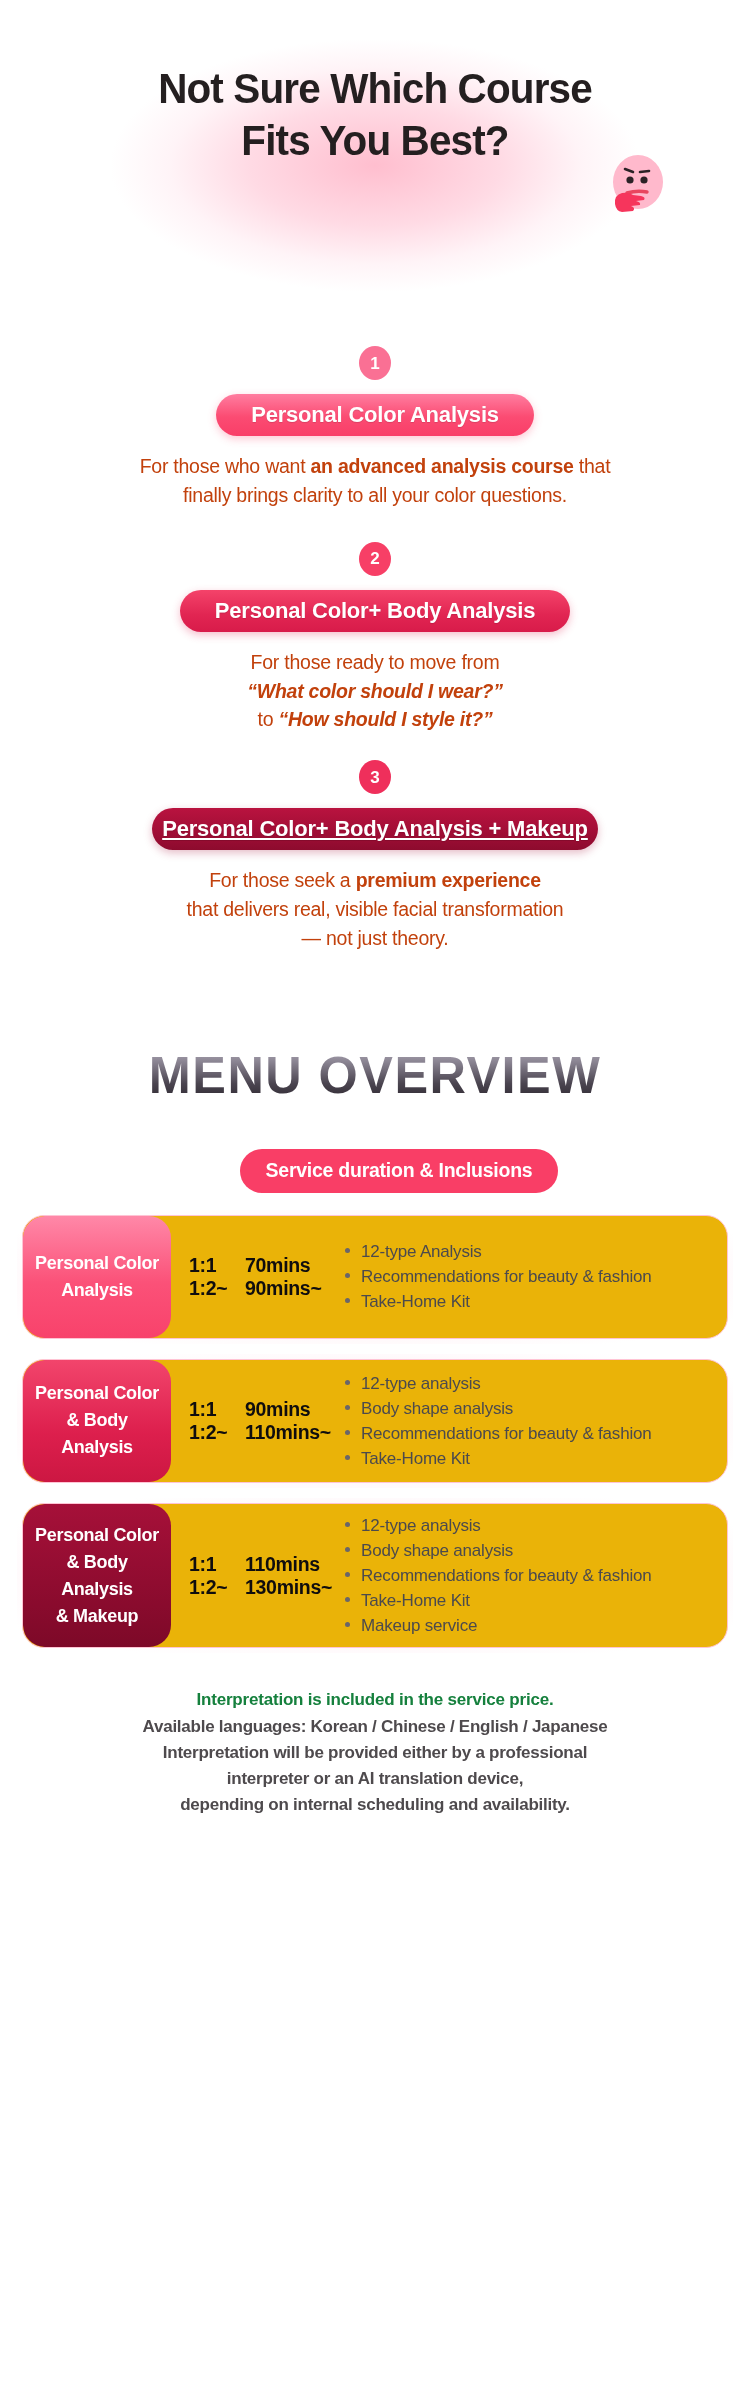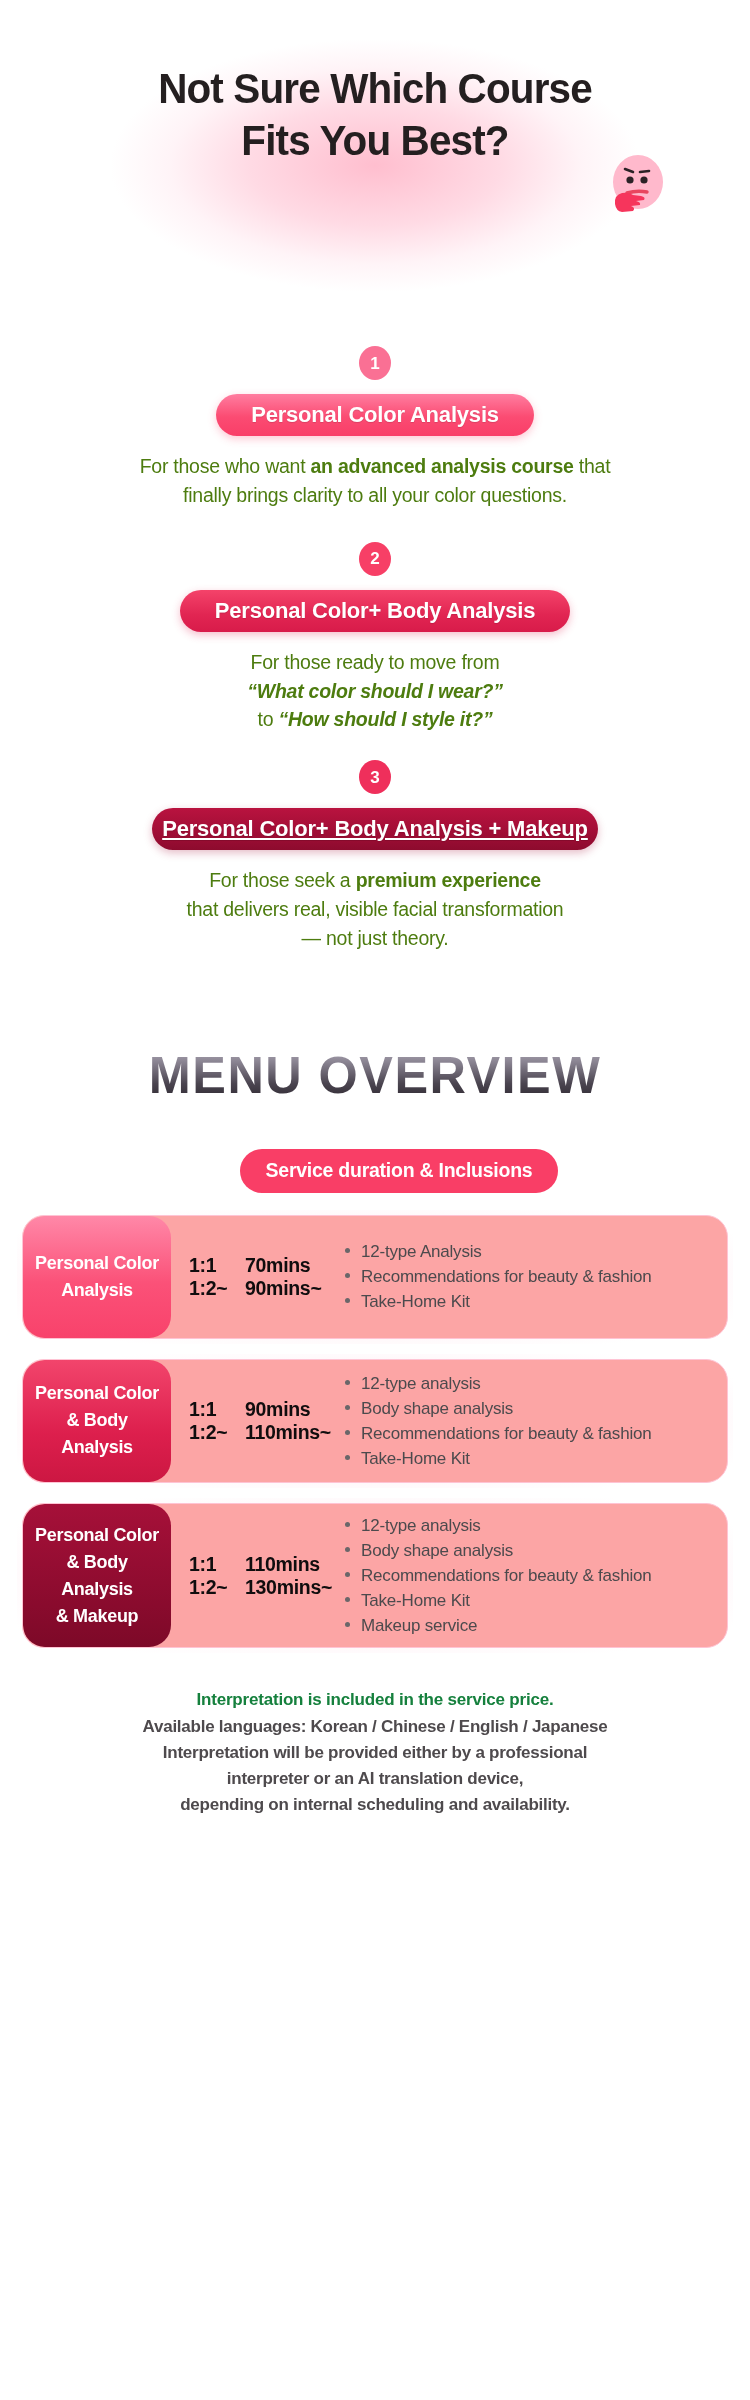--- a/index.html
+++ b/index.html
@@ -90,21 +90,21 @@
   }
   .pill-3 {
     width:446px;
     background:linear-gradient(180deg,#b9133f 0%,#a20e36 55%,#8d0b2e 100%);
     box-shadow:0 3px 9px rgba(162,14,54,0.28);
     text-decoration:underline;
   }
 
   .desc {
     text-align:center;
-    color:#4d7c0f;
+    color:#c2410c;
     font-size:19.5px;
     line-height:1.48;
     margin-top:16px;
     letter-spacing:-0.25px;
   }
   .desc b { font-weight:700; }
   .desc i { font-style:italic; font-weight:700; }
 
   .step-block { margin-bottom:0; }
   .s1 { padding-top:12px; }
@@ -154,21 +154,21 @@
     border-radius:27px;
     background:radial-gradient(ellipse at center, rgba(255,170,195,0.42), rgba(255,210,225,0.10) 70%, rgba(255,255,255,0) 85%);
     z-index:-1;
   }
   .card-inner {
     display:flex;
     width:100%;
     border:1.6px solid #ffc4d4;
     border-radius:22px;
     overflow:hidden;
-    background:#fca5a5;
+    background:#eab308;
   }
   .card-label {
     width:148px;
     flex:0 0 148px;
     border-radius:22px;
     display:flex;
     align-items:center;
     justify-content:center;
     text-align:center;
     color:#ffffff;

